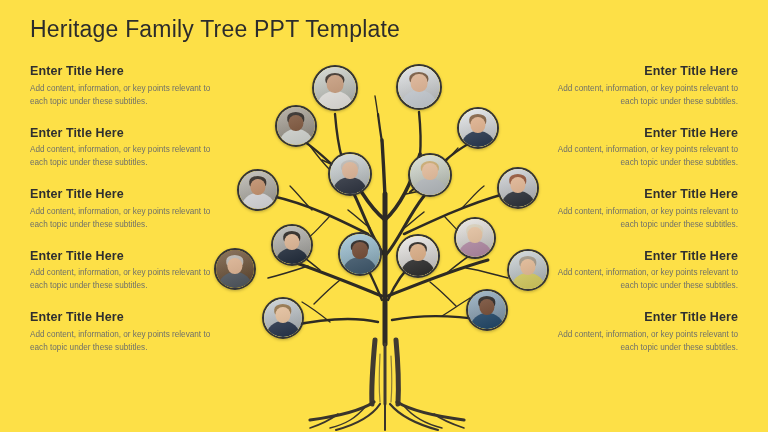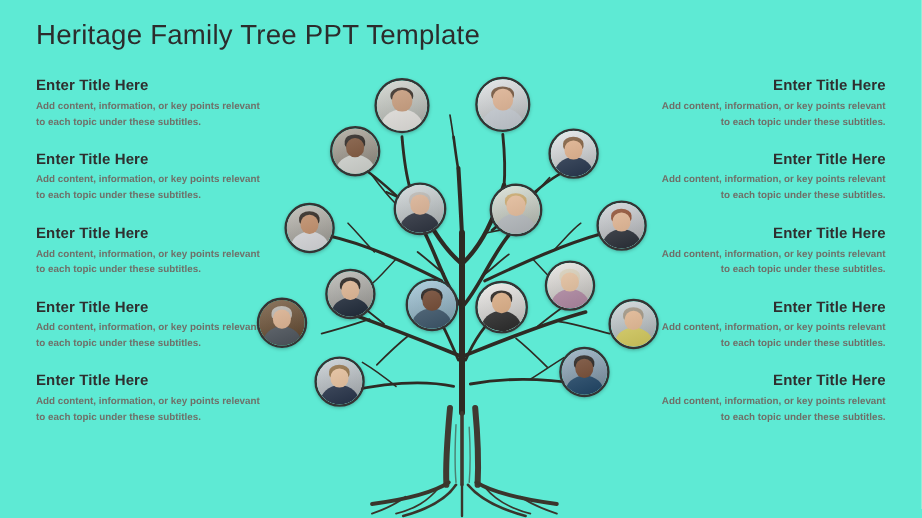--- a/index.html
+++ b/index.html
@@ -12,21 +12,21 @@
     height: 432px;
     overflow: hidden;
     background: #ebeedd;
     font-family: "Liberation Sans", sans-serif;
     -webkit-font-smoothing: antialiased;
   }
   #slide {
     position: relative;
     width: 768px;
     height: 432px;
-    background: #5eead4;
+    background: #fde047;
     overflow: hidden;
   }
   
   #slide-title {
     position: absolute;
     left: 30px;
     top: 16px;
     font-size: 23px;
     font-weight: 400;
     letter-spacing: 0.2px;
@@ -48,21 +48,21 @@
   .block-title {
     font-size: 12.5px;
     font-weight: 700;
     color: #2f2f2f;
     line-height: 1.25;
     margin: 0 0 3px 0;
     letter-spacing: 0.1px;
   }
   .block-body {
     font-size: 8.2px;
-    font-weight: 700;
+    font-weight: 400;
     color: #6f7069;
     line-height: 1.58;
     margin: 0;
   }
   
   #tree-area {
     position: absolute;
     left: 190px;
     top: 44px;
     width: 390px;

